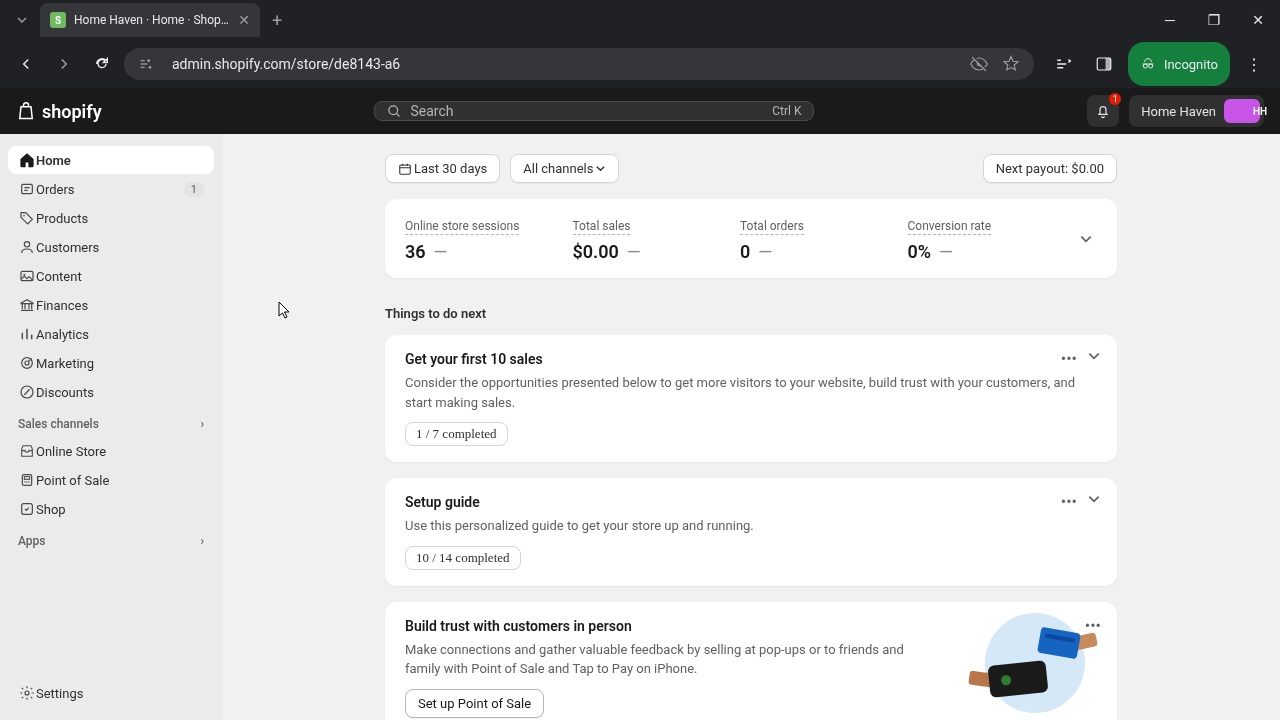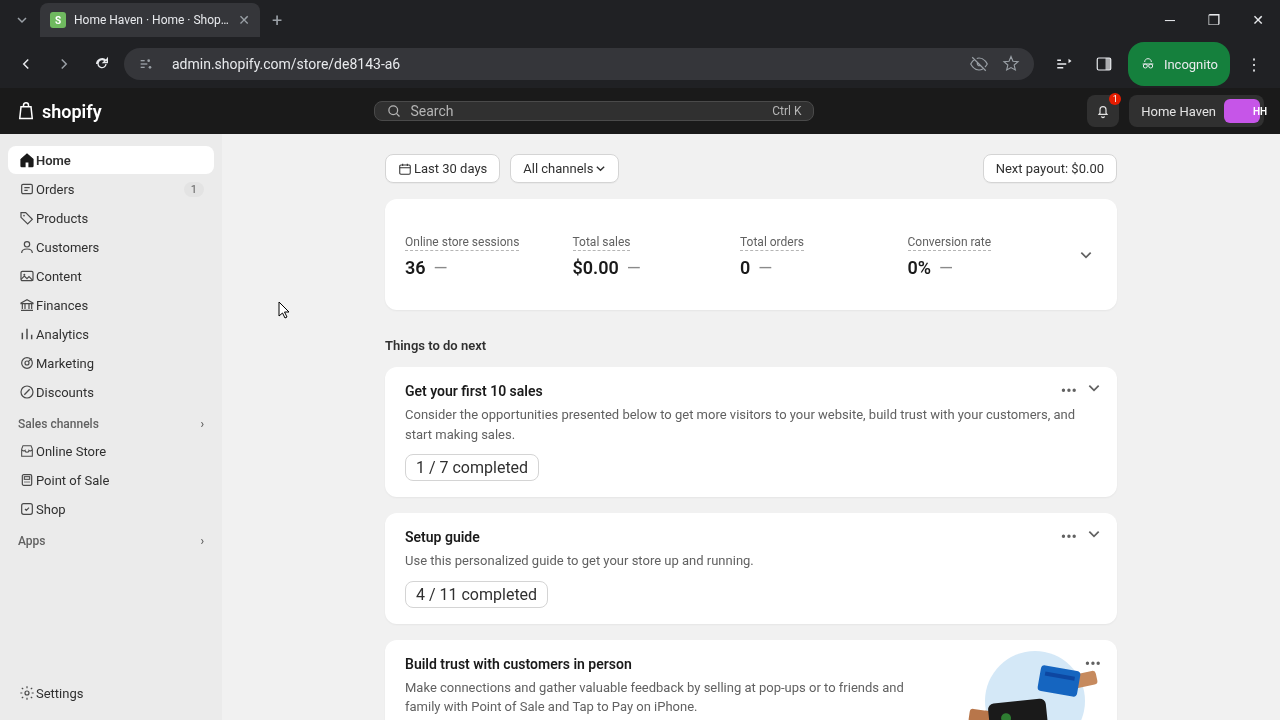--- a/index.html
+++ b/index.html
@@ -52,33 +52,33 @@
 .nav-section { display: flex; align-items: flex-end; justify-content: space-between; padding: 10px 10px 6px; color: #616161; font-size: 12px; font-weight: 500; cursor: pointer; }
 .nav-bottom { margin-top: auto; }
 
 .main { flex: 1; overflow-y: auto; padding: 20px 0; }
 .main-inner { max-width: 748px; margin: 0 auto; padding: 0 8px; }
 
 .filters-row { display: flex; align-items: center; gap: 10px; margin-bottom: 16px; }
 .pill-btn { background: #fff; border: 1px solid #d4d4d4; border-radius: 8px; padding: 6px 12px; font-size: 13px; color: #303030; display: flex; align-items: center; gap: 2px; cursor: pointer; box-shadow: 0 1px 0 rgba(0,0,0,0.03); }
 .payout { margin-left: auto; }
 
-.stats-card { background: #fff; border-radius: 12px; padding: 32px 20px; display: flex; align-items: center; box-shadow: 0 1px 2px rgba(0,0,0,0.05); margin-bottom: 28px; }
+.stats-card { background: #fff; border-radius: 12px; padding: 16px 20px; display: flex; align-items: center; box-shadow: 0 1px 2px rgba(0,0,0,0.05); margin-bottom: 28px; }
 .stat { flex: 1; }
 .stat-label { font-size: 12px; color: #616161; border-bottom: 1px dashed #b5b5b5; display: inline-block; padding-bottom: 1px; margin-bottom: 6px; }
 .stat-value { font-size: 18px; font-weight: 600; color: #1a1a1a; display: flex; align-items: center; gap: 8px; }
 .stat-dash { color: #8a8a8a; font-weight: 400; }
 .stats-expand { color: #616161; cursor: pointer; padding: 4px; }
 
 .section-title { font-size: 13px; font-weight: 600; color: #303030; margin-bottom: 14px; }
 
 .task-card { background: #fff; border-radius: 12px; padding: 16px 20px; box-shadow: 0 1px 2px rgba(0,0,0,0.05); margin-bottom: 16px; position: relative; }
 .task-title { font-size: 14px; font-weight: 600; color: #1a1a1a; margin-bottom: 6px; }
 .task-desc { font-size: 13px; color: #616161; line-height: 1.5; margin-bottom: 10px; }
-.task-progress { display: inline-block; border: 1px solid #d4d4d4; border-radius: 8px; padding: 3px 10px; font-size: 16px; color: #303030; }
+.task-progress { display: inline-block; border: 1px solid #d4d4d4; border-radius: 8px; padding: 3px 10px; font-size: 13px; color: #303030; font-family: Liberation Serif, serif; }
 .task-actions { position: absolute; top: 14px; right: 16px; display: flex; gap: 10px; color: #616161; }
 .task-action { cursor: pointer; }
 .task-btn { display: inline-block; background: #fff; border: 1px solid #b5b5b5; border-radius: 8px; padding: 6px 12px; font-size: 13px; color: #1a1a1a; cursor: pointer; box-shadow: 0 1px 0 rgba(0,0,0,0.05); }
 .task-with-img { display: flex; gap: 24px; }
 .task-text { flex: 1; }
 .task-img { width: 140px; height: 90px; position: relative; flex-shrink: 0; }
 
 
 .pos-circle { width: 100px; height: 100px; background: #d4e8f7; border-radius: 50%; position: absolute; right: 12px; top: -5px; }
 .pos-phone { position: absolute; width: 58px; height: 32px; background: #1a1a1a; border-radius: 6px; right: 50px; top: 45px; transform: rotate(-6deg); }
@@ -439,21 +439,21 @@
         <div class="task-actions">
           <span class="task-action">•••</span>
           <span class="task-action">
               <svg width="14" height="14" viewBox="0 0 12 12">
                 <path d="M2 4l4 4 4-4" stroke="currentColor" stroke-width="1.5" fill="none"></path>
               </svg>
             </span>
         </div>
         <div class="task-title">Setup guide</div>
         <div class="task-desc">Use this personalized guide to get your store up and running.</div>
-        <div class="task-progress">4 / 11 completed</div>
+        <div class="task-progress">10 / 14 completed</div>
       </div>
 
       <div class="task-card">
         <div class="task-actions">
           <span class="task-action">•••</span>
         </div>
         <div class="task-with-img">
           <div class="task-text">
             <div class="task-title">Build trust with customers in person</div>
             <div class="task-desc">Make connections and gather valuable feedback by selling at pop-ups or to friends and family with Point of Sale and Tap to Pay on iPhone.</div>

